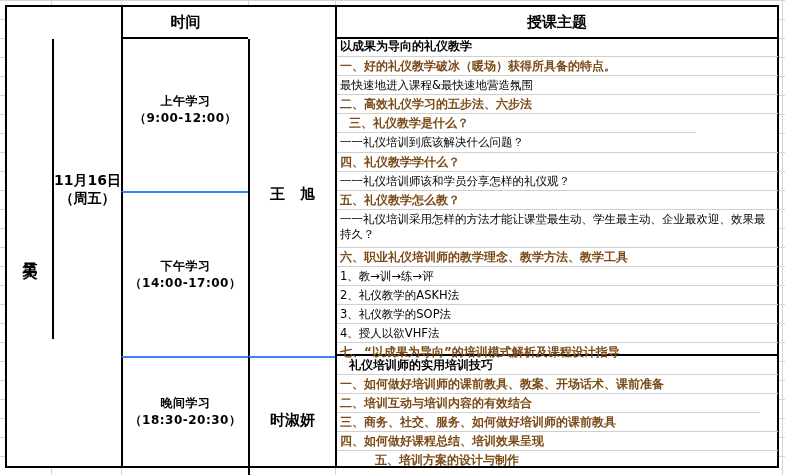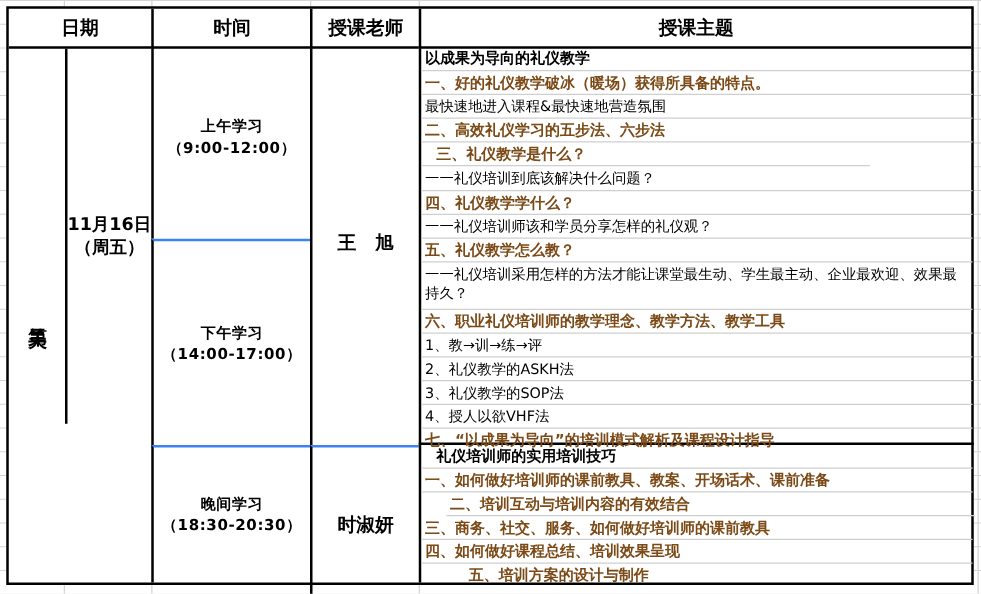--- a/index.html
+++ b/index.html
@@ -52,23 +52,21 @@
 
 <div class="grid-bg"></div>
 <div class="vline-bg" style="left:51px"></div>
 <div class="vline-bg" style="left:121px"></div>
 <div class="vline-bg" style="left:248px"></div>
 <div class="vline-bg" style="left:335px"></div>
 <div class="vline-bg" style="left:782px"></div>
 
 <div class="tbl">
 
-  <div class="cell hdr bb" style="left:0;top:0;width:114px;height:32px;">日期</div>
   <div class="cell hdr bb bl" style="left:114px;top:0;width:127px;height:32px;">时间</div>
-  <div class="cell hdr bb bl" style="left:241px;top:0;width:87px;height:32px;">授课老师</div>
   <div class="cell hdr bb bl" style="left:328px;top:0;width:442px;height:32px;">授课主题</div>
 
   <div class="cell" style="left:0;top:32px;width:45px;height:427px;">
     <span class="vertical">第二天</span>
   </div>
 
   <div class="cell date bl" style="left:45px;top:32px;width:69px;height:300px;">
     <span>11月16日</span>
     <span>（周五）</span>
   </div>
@@ -111,17 +109,17 @@
   <div class="trow sub wrap" style="top:173px;height:38px;width:441px;">一一礼仪培训采用怎样的方法才能让课堂最生动、学生最主动、企业最欢迎、效果最持久？</div>
   <div class="trow heading" style="top:211px;height:19px;width:441px;">六、职业礼仪培训师的教学理念、教学方法、教学工具</div>
   <div class="trow sub" style="top:230px;height:19px;width:441px;">1、教→训→练→评</div>
   <div class="trow sub" style="top:249px;height:19px;width:441px;">2、礼仪教学的ASKH法</div>
   <div class="trow sub" style="top:268px;height:19px;width:441px;">3、礼仪教学的SOP法</div>
   <div class="trow sub" style="top:287px;height:19px;width:441px;">4、授人以欲VHF法</div>
   <div class="trow heading last" style="top:306px;height:12px;width:441px;overflow:visible;">七、“以成果为导向”的培训模式解析及课程设计指导</div>
 
   <div class="trow title" style="top:319px;height:19px;width:441px;padding-left:12px;">礼仪培训师的实用培训技巧</div>
   <div class="trow heading" style="top:338px;height:19px;width:441px;">一、如何做好培训师的课前教具、教案、开场话术、课前准备</div>
-  <div class="trow heading" style="top:357px;height:19px;width:423px;margin-left:20px;">二、培训互动与培训内容的有效结合</div>
+  <div class="trow heading" style="top:357px;height:19px;width:423px;">二、培训互动与培训内容的有效结合</div>
   <div class="trow heading" style="top:376px;height:19px;width:441px;">三、商务、社交、服务、如何做好培训师的课前教具</div>
   <div class="trow heading" style="top:395px;height:19px;width:441px;">四、如何做好课程总结、培训效果呈现</div>
   <div class="trow heading last" style="top:414px;height:17px;width:441px;padding-left:38px;">五、培训方案的设计与制作</div>
 </div>
 
 </body></html>

